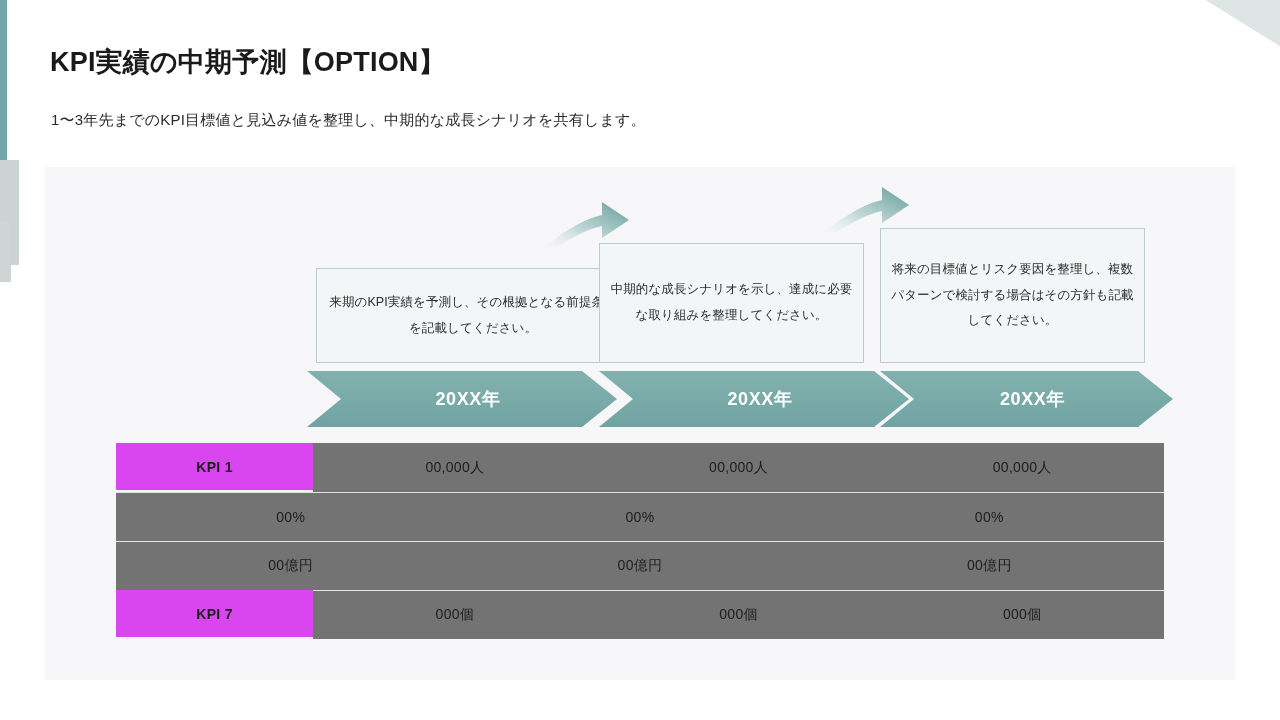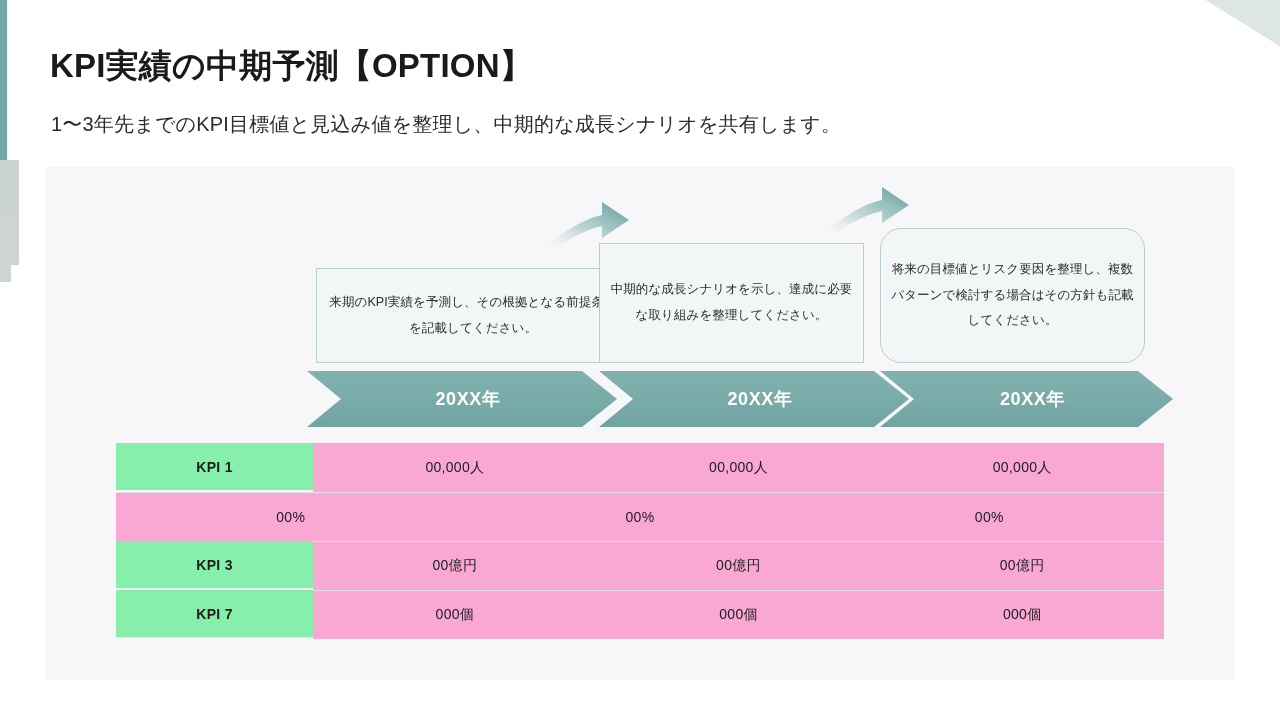--- a/index.html
+++ b/index.html
@@ -42,30 +42,30 @@
     position: absolute;
     right: 0; top: 0;
     width: 74px; height: 46px;
     background: linear-gradient(to bottom left, #dde5e5 0%, #dde5e5 50%, rgba(255,255,255,0) 50.5%);
   }
 
   
   .page-title {
     position: absolute;
     left: 50px; top: 44px;
-    font-size: 33px;
+    font-size: 27px;
     font-weight: bold;
     letter-spacing: 0.2px;
     color: #1a1a1a;
     white-space: nowrap;
   }
   .page-subtitle {
     position: absolute;
     left: 51px; top: 111px;
-    font-size: 20px;
+    font-size: 15px;
     color: #2b2b2b;
     letter-spacing: 0.2px;
     white-space: nowrap;
   }
 
   
   .panel {
     position: absolute;
     left: 45px; top: 167px;
     width: 1190px; height: 513px;
@@ -84,21 +84,21 @@
     padding: 8px 10px;
   }
   .callout-text {
     font-size: 12.5px;
     line-height: 2.05;
     color: #2c2c2c;
     letter-spacing: 0.1px;
   }
   .callout-1 { left: 316px; top: 268px; width: 314px; height: 95px; }
   .callout-2 { left: 599px; top: 243px; width: 265px; height: 120px; }
-  .callout-3 { left: 880px; top: 228px; width: 265px; height: 135px; border-radius: 21px; }
+  .callout-3 { left: 880px; top: 228px; width: 265px; height: 135px; }
 
   
   .arrow-svg { position: absolute; }
   .arrow-1 { left: 536px; top: 196px; }
   .arrow-2 { left: 816px; top: 181px; }
 
   
   .chevron-band {
     position: absolute;
     left: 307px; top: 371px;
@@ -138,34 +138,34 @@
     left: 116px; top: 443px;
     width: 1048px;
   }
   .kpi-row {
     display: flex;
     height: 49px;
     margin-bottom: 0px;
   }
   .kpi-label-cell {
     width: 197px;
-    background: #86efac;
+    background: #d946ef;
     display: flex;
     align-items: center;
     justify-content: center;
     font-size: 14px;
     font-weight: bold;
     color: #1d1d1d;
     letter-spacing: 0.3px;
     border-bottom: 2px solid #f7f6f9;
   }
   .kpi-values {
     flex: 1;
     display: flex;
-    background: #f9a8d4;
+    background: #737373;
     border-top: 1px solid #dfe5e5;
   }
   .kpi-row:first-child .kpi-values { border-top: none; }
   .kpi-value-cell {
     flex: 1;
     display: flex;
     align-items: center;
     justify-content: center;
     font-size: 14px;
     color: #1d1d1d;
@@ -244,21 +244,20 @@
 
     <div class="kpi-row">
       <div class="kpi-values">
         <div class="kpi-value-cell">00%</div>
         <div class="kpi-value-cell">00%</div>
         <div class="kpi-value-cell">00%</div>
       </div>
     </div>
 
     <div class="kpi-row">
-      <div class="kpi-label-cell">KPI 3</div>
       <div class="kpi-values">
         <div class="kpi-value-cell">00億円</div>
         <div class="kpi-value-cell">00億円</div>
         <div class="kpi-value-cell">00億円</div>
       </div>
     </div>
 
     <div class="kpi-row">
       <div class="kpi-label-cell">KPI 7</div>
       <div class="kpi-values">

